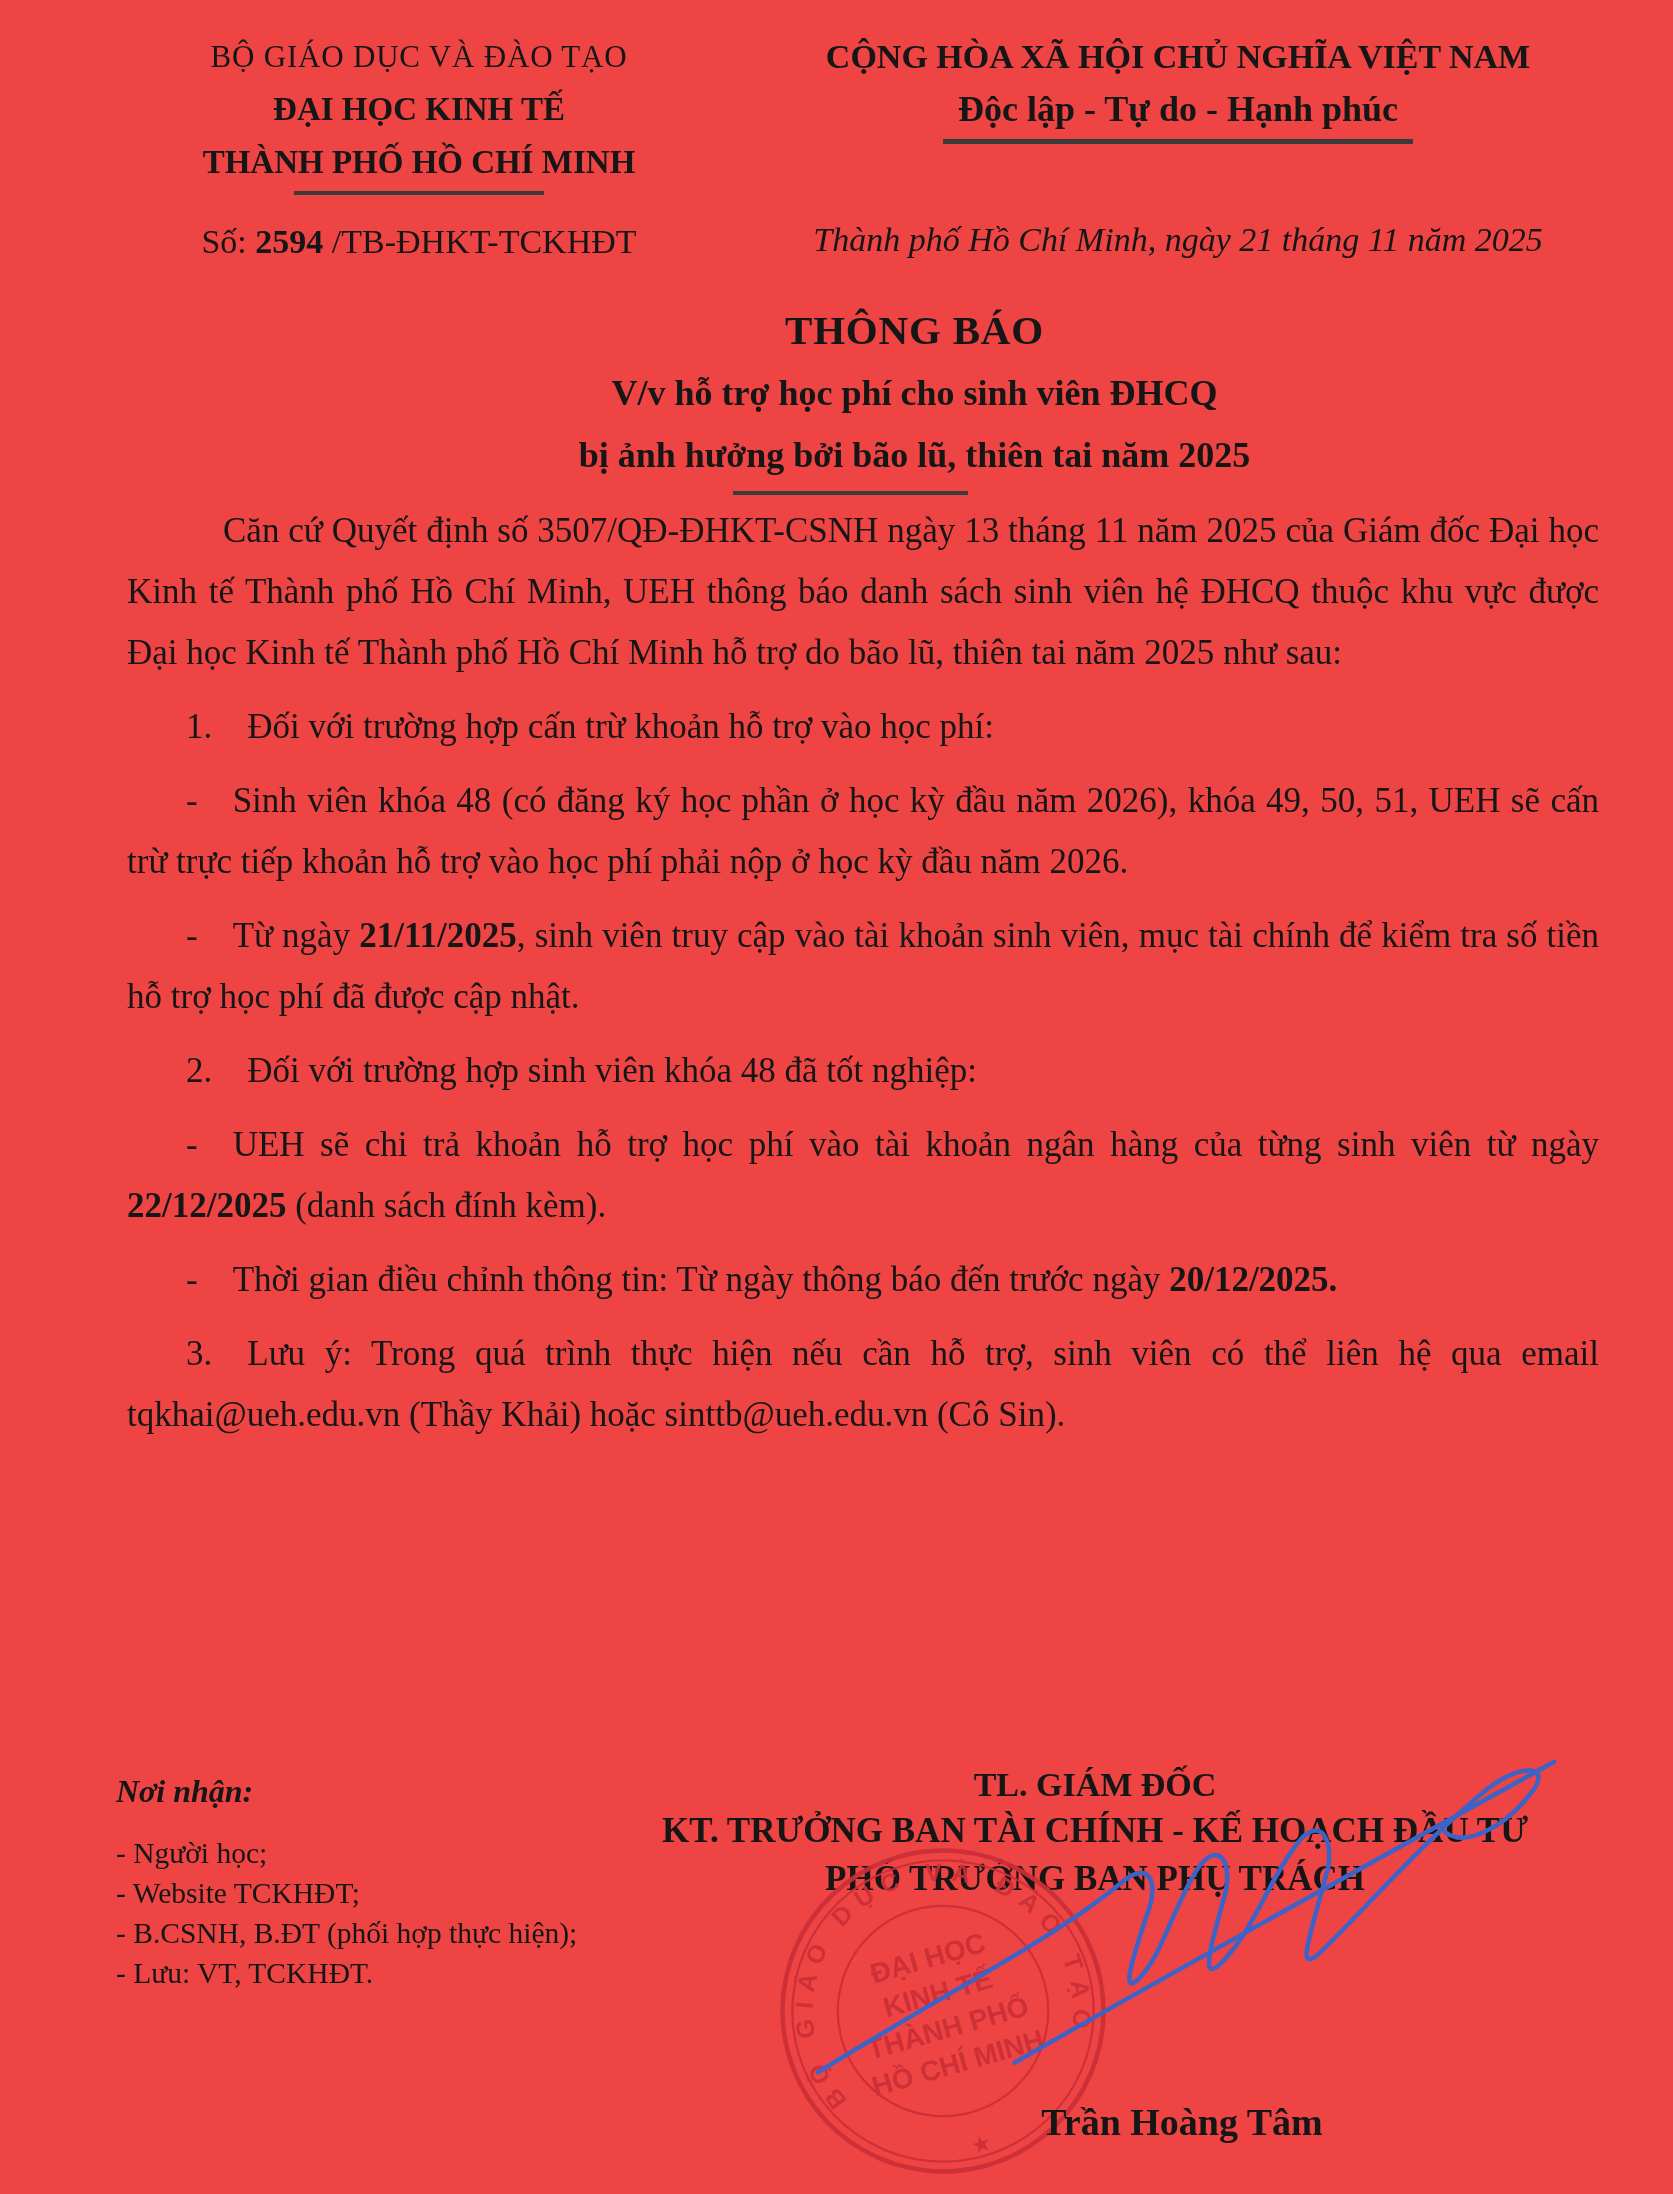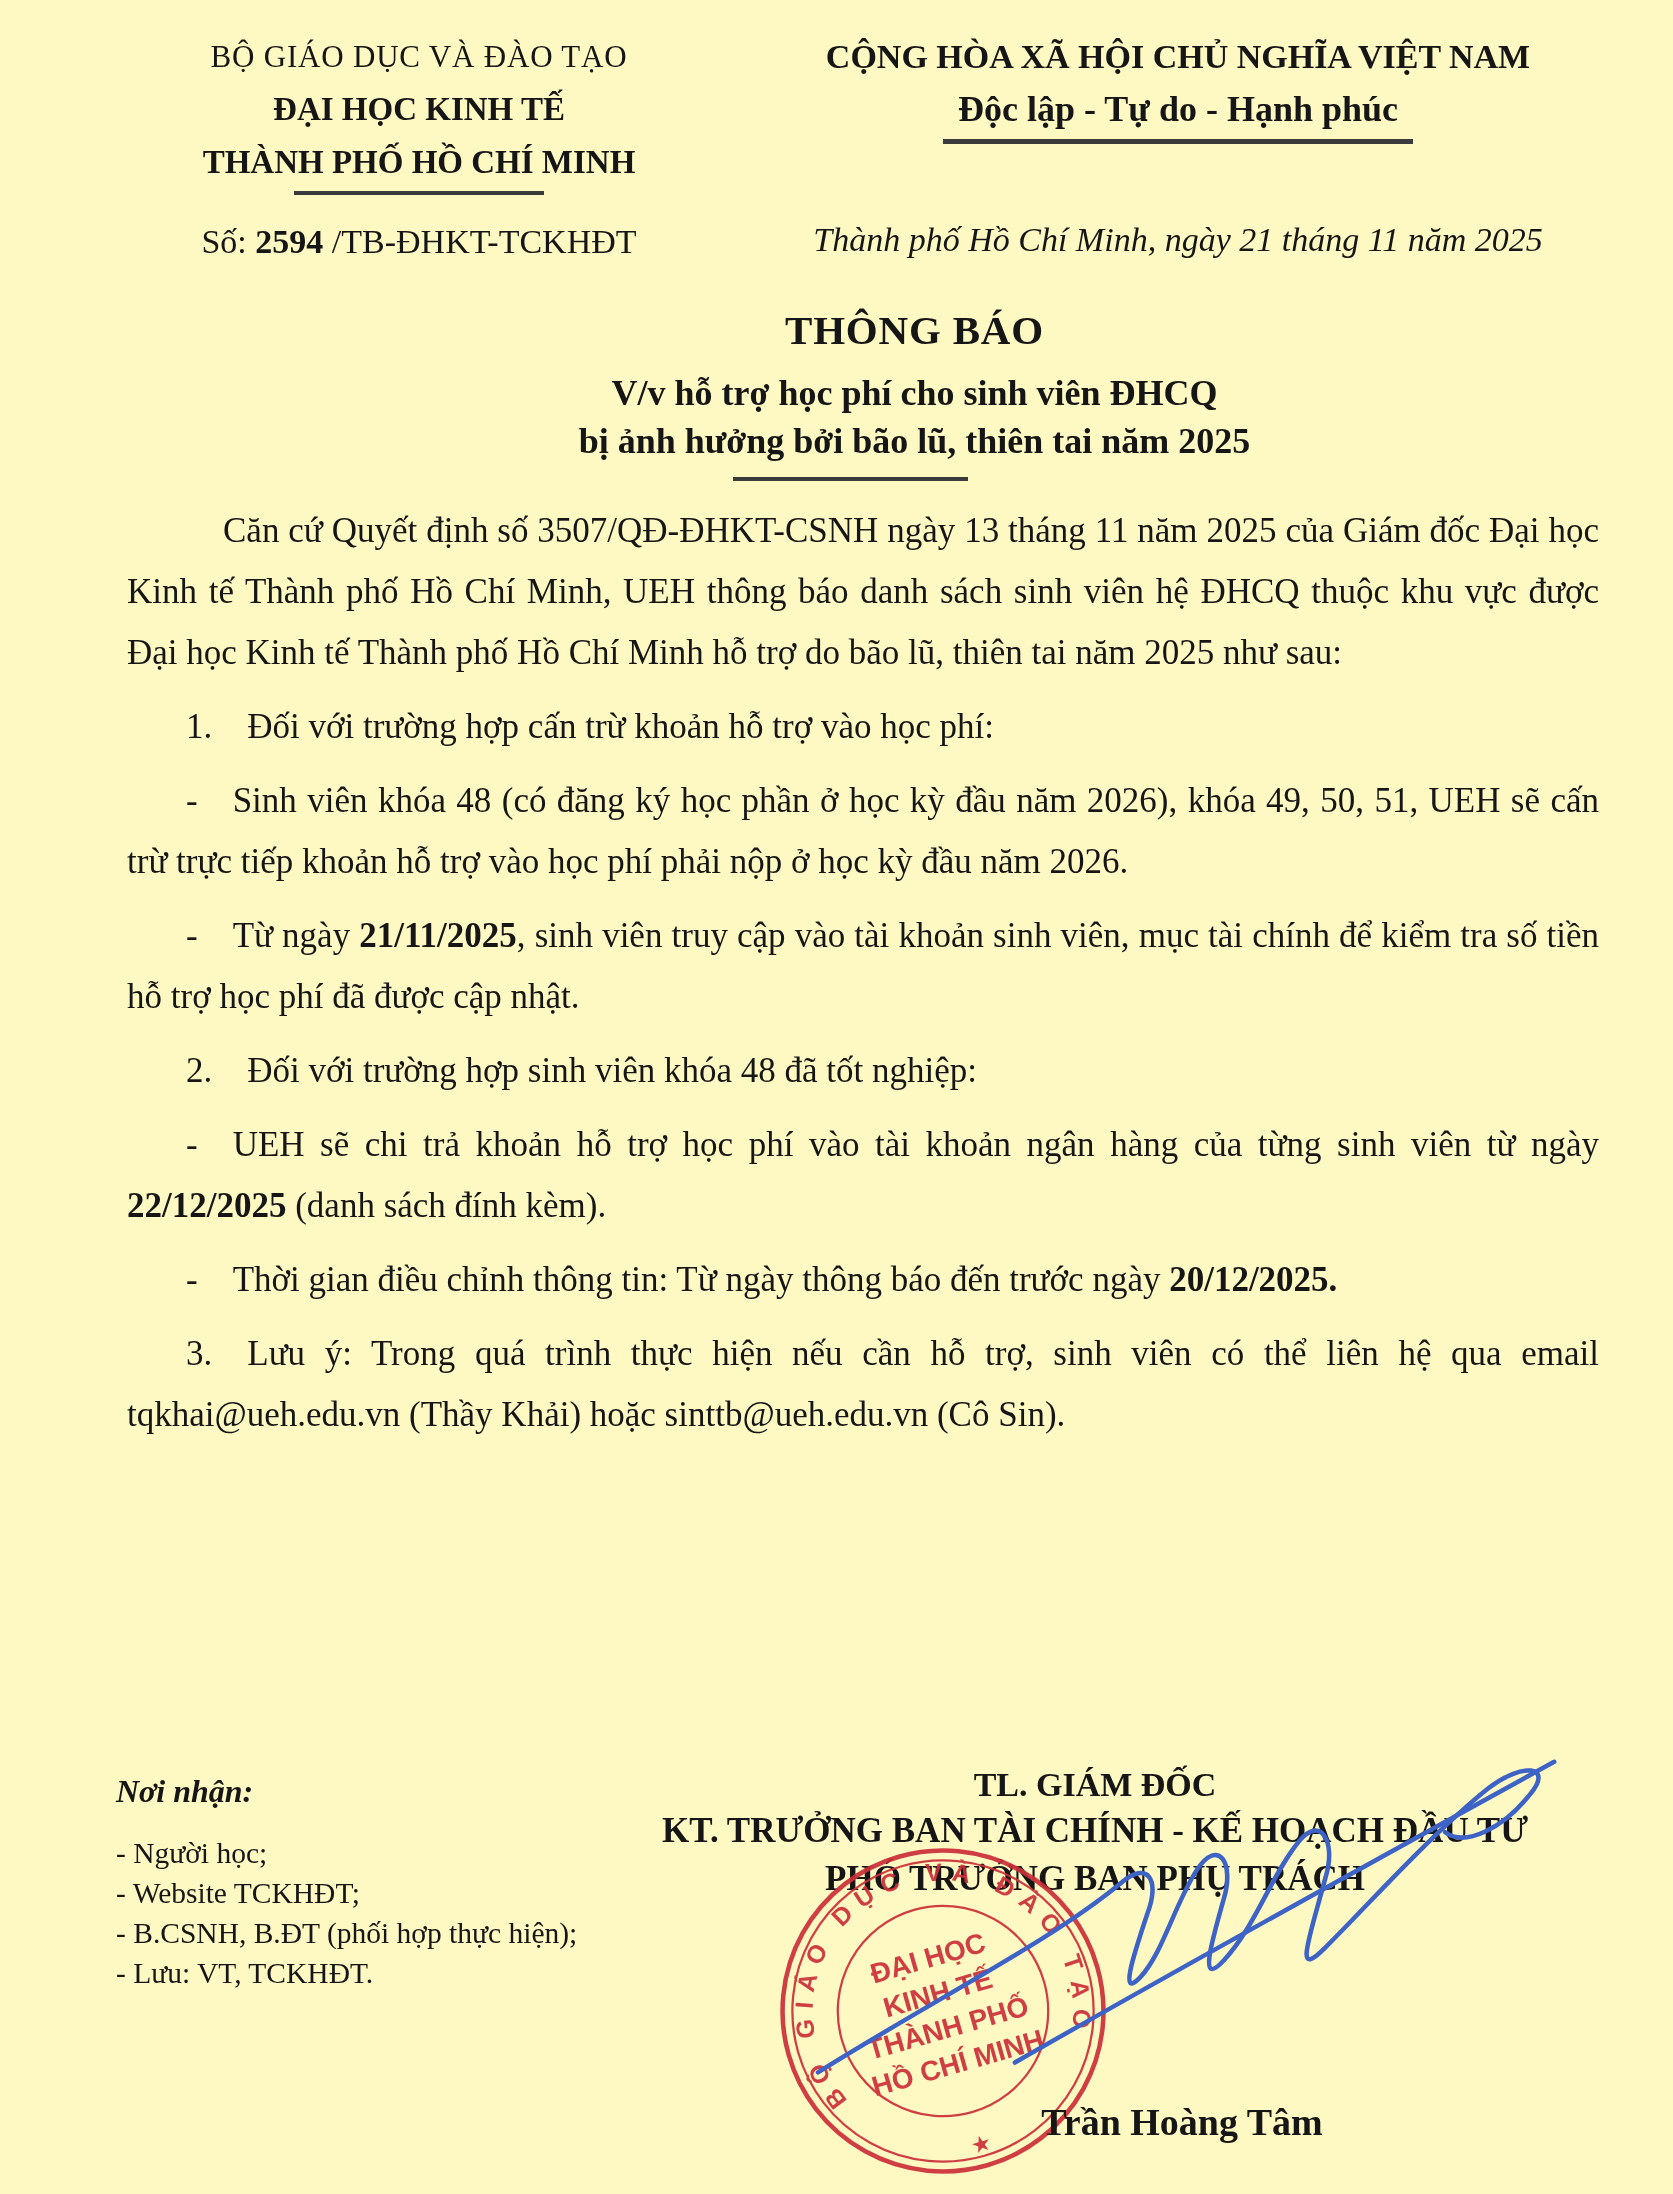--- a/index.html
+++ b/index.html
@@ -1,39 +1,39 @@
 <!DOCTYPE html>
 <html style="font-size:12px"><head>
 <meta charset="utf-8">
 <style>
   html,body{margin:0;padding:0;background:#e8e8e8;}
   .page{
     position:relative;
     width:1674px;height:2194px;
-    background:#fef9c3;
+    background:#ef4444;
     font-family:"Liberation Serif","DejaVu Serif",serif;
     color:#161616;
     overflow:hidden;
   }
   
   .header-left{position:absolute;left:133px;top:30px;width:572px;text-align:center;}
   .hl1{font-size:31px;line-height:53px;letter-spacing:0.8px;}
   .hl2{font-size:33px;line-height:53px;font-weight:bold;}
   .hl3{font-size:33px;line-height:53px;font-weight:bold;}
   .underline-left{width:250px;height:4.5px;background:#3b3b3b;margin:1.5px auto 0;}
   .doc-number{font-size:34px;line-height:39px;margin-top:27px;}
   .header-right{position:absolute;left:746px;top:30px;width:864px;text-align:center;}
   .hr1{font-size:34px;line-height:53px;font-weight:bold;}
   .hr2{font-size:36px;line-height:53px;font-weight:bold;}
   .underline-right{width:470px;height:4.5px;background:#3b3b3b;margin:3px auto 0;}
   .date-line{font-size:34px;line-height:39px;font-style:italic;margin-top:76px;}
   
   .title-block{position:absolute;left:172px;top:303px;width:1485px;text-align:center;}
   .title-main{font-size:41px;line-height:55px;font-weight:bold;letter-spacing:0.8px;}
-  .title-sub{font-size:36px;line-height:48px;font-weight:bold;}
+  .title-sub{font-size:36px;line-height:48px;font-weight:bold;margin-top:14px;}
   .title-sub1{margin-top:10.6px;}
   .underline-title{width:235px;height:4.5px;background:#3b3b3b;margin:12px auto 0;transform:translateX(-64px);}
   
   .doc-body{position:absolute;left:116px;top:500px;width:1483px;font-size:35px;line-height:61px;text-align:justify;}
   .doc-body p{margin:0 0 13px 11px;text-indent:59px;}
   .doc-body p.intro{text-indent:96px;}
   .b{font-weight:bold;}
   .i{font-style:italic;}
   
   .recipients{position:absolute;left:116px;top:1771px;width:606px;}

